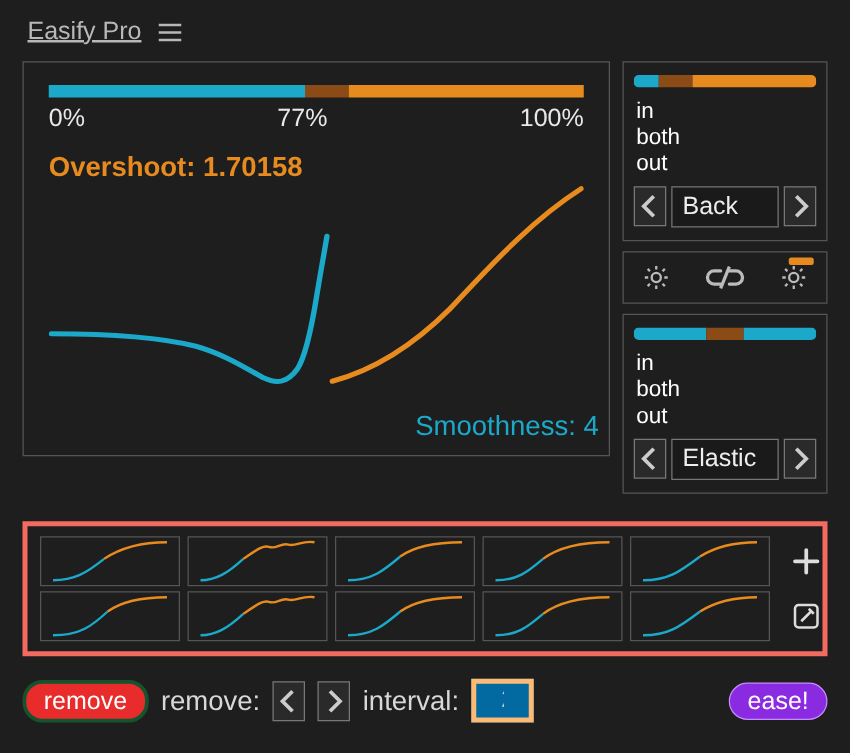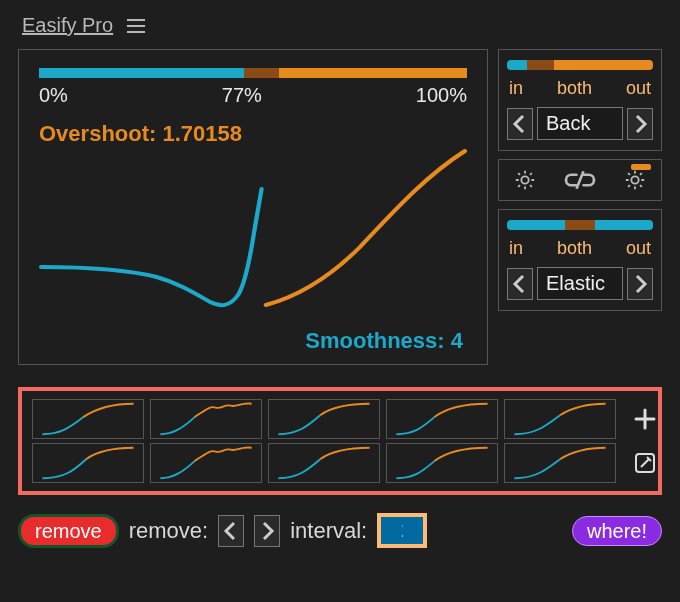--- a/index.html
+++ b/index.html
@@ -61,23 +61,22 @@
   .overshoot {
     color: #e88b1f;
     font-size: 22px;
     margin: 10px 0 4px 0;
     font-weight: bold;
   }
   .smoothness {
     color: #1ca9c9;
     font-size: 22px;
     position: absolute;
-    right: 24px;
+    right: 8px;
     bottom: 10px;
-    font-weight: bold;
   }
   .curve-svg {
     width: 100%;
     height: 170px;
     display: block;
     margin-top: -4px;
   }
   .side-panels { display:flex; flex-direction:column; gap:8px; }
   .side-panel {
     border: 1px solid #555;
@@ -92,26 +91,27 @@
     height: 10px;
     display: flex;
     border-radius: 4px;
     overflow:hidden;
   }
   .mini-bar .seg { height:100%; }
   .mini-labels {
     display:flex;
     justify-content:space-between;
     font-size:18px;
-    color:#fdba74;
+    color:#ffffff;
     padding: 0 2px;
+    flex-direction: column;
   }
   .stepper-row {
     display:flex;
-    align-items:flex-end;
+    align-items:flex-start;
     gap:4px;
     justify-content:center;
   }
   .arrow-btn {
     width:26px;height:32px;
     border:1px solid #777;
     background:#2a2a2a;
     color:#ddd;
     font-size:20px;
     line-height:1;
@@ -412,15 +412,15 @@
         </svg>
     </div>
     <div class="arrow-btn">
       <svg viewBox="0 0 24 24">
           <path d="M9 4 L17 12 L9 20" stroke="#ccc" stroke-width="3" fill="none"></path>
         </svg>
     </div>
     <span class="label">interval:</span>
     <input class="simple" value="25" style="">
     <div style="flex:1"></div>
-    <button class="pill-btn pill-purple">where!</button>
+    <button class="pill-btn pill-purple">ease!</button>
   </div>
 </div>
 
 </body></html>

